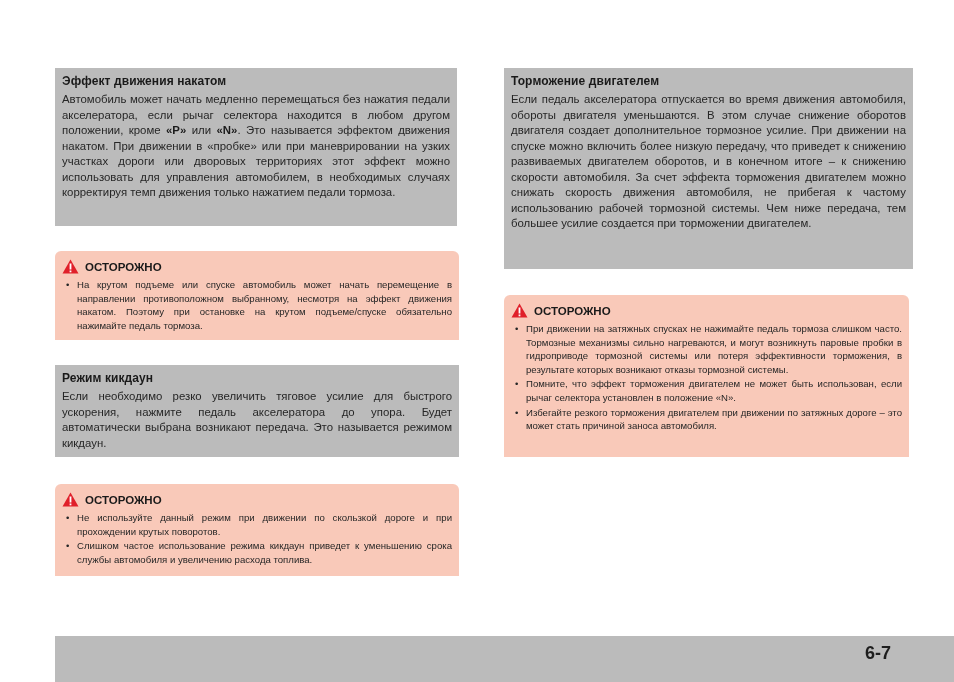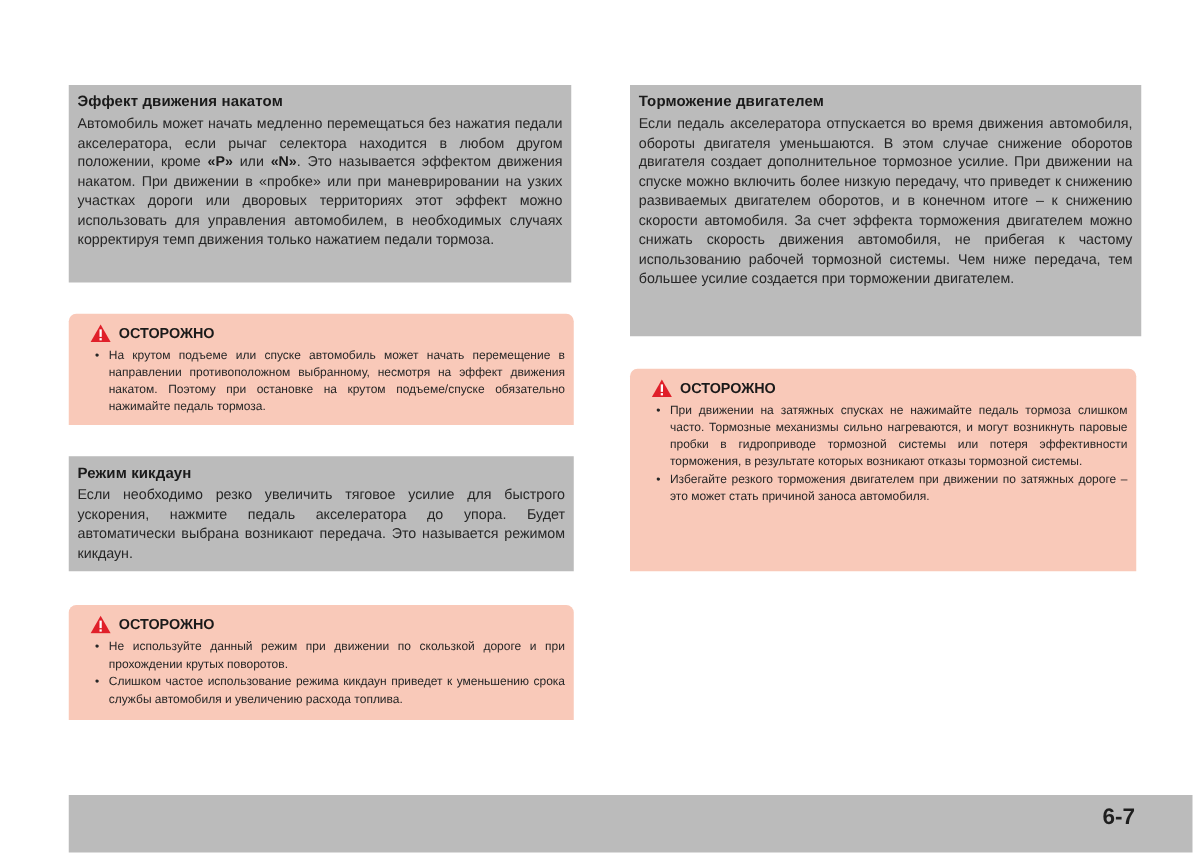--- a/index.html
+++ b/index.html
@@ -1,31 +1,31 @@
 <!DOCTYPE html>
 <html><head>
 <meta charset="utf-8">
 <style>
   html, body { margin: 0; padding: 0; background: #ffffff; }
   body { width: 954px; height: 682px; position: relative; overflow: hidden;
          font-family: "Liberation Sans", sans-serif; color: #1e1e1e; }
   .box { position: absolute; box-sizing: border-box; }
   .gray { background: #bbbbbb; padding: 6px 7px 6px 7px; }
-  .warn { background: #f9c9b9; border-radius: 6px 6px 0 0; padding: 8px 7px 6px 17px; }
+  .warn { background: #f9c9b9; border-radius: 6px 6px 0 0; padding: 8px 7px 6px 7px; }
   .gray h2 { margin: 0 0 4px 0; font-size: 12px; font-weight: bold; color: #1a1a1a; letter-spacing: 0.1px; }
   .gray p { margin: 0; font-size: 11.4px; line-height: 15.5px; text-align: justify; color: #262626; }
   .warn-head { display: flex; align-items: center; gap: 6px; margin-bottom: 4px; }
   .warn-head svg { display: block; }
   .warn-title { font-size: 11.5px; font-weight: bold; color: #1a1a1a; }
   .warn ul { margin: 0; padding: 0; list-style: none; }
   .warn li { position: relative; padding-left: 15px; font-size: 9.6px; line-height: 13.6px; text-align: justify; color: #262626; margin-bottom: 1px; }
   .warn li::before { content: "•"; position: absolute; left: 4px; top: 0; }
   .footer { position: absolute; left: 55px; top: 636px; width: 899px; height: 46px; background: #bbbbbb; }
   .footer-title { position: absolute; left: 292px; top: 9px; font-size: 16px; font-weight: bold; color: #ffffff; letter-spacing: 0.2px; }
-  .footer-page { position: absolute; left: 827px; top: 7px; font-size: 18px; font-weight: bold; color: #1e1e1e; }
+  .footer-page { position: absolute; left: 810px; top: 7px; font-size: 18px; font-weight: bold; color: #1e1e1e; }
   b.sel { font-weight: bold; color: #1a1a1a; }
 </style>
 </head>
 <body>
 
 <div class="box gray" style="left:55px; top:68px; width:402px; height:158px;">
   <h2>Эффект движения накатом</h2>
   <p><span>Автомобиль может начать медленно перемещаться без нажатия педали акселератора, если рычаг селектора находится в любом другом положении, кроме </span><b class="sel">«P»</b><span> или </span><b class="sel">«N»</b><span>. Это называется эффектом движения накатом. При движении в «пробке» или при маневрировании на узких участках дороги или дворовых территориях этот эффект можно использовать для управления автомобилем, в необходимых случаях корректируя темп движения только нажатием педали тормоза.</span></p>
 </div>
 
@@ -72,19 +72,20 @@
   <div class="warn-head">
     <svg width="17" height="15" viewBox="0 0 17 15">
         <polygon points="8.5,0.5 16.5,14.5 0.5,14.5" fill="#e0202a"></polygon>
         <rect x="7.6" y="4.5" width="1.8" height="6" fill="#ffffff"></rect>
         <rect x="7.6" y="11.5" width="1.8" height="1.8" fill="#ffffff"></rect>
       </svg>
     <span class="warn-title">ОСТОРОЖНО</span>
   </div>
   <ul>
     <li>При движении на затяжных спусках не нажимайте педаль тормоза слишком часто. Тормозные механизмы сильно нагреваются, и могут возникнуть паровые пробки в гидроприводе тормозной системы или потеря эффективности торможения, в результате которых возникают отказы тормозной системы.</li>
+    <li>Помните, что эффект торможения двигателем не может быть использован, если рычаг селектора установлен в положение «N».</li>
     <li>Избегайте резкого торможения двигателем при движении по затяжных дороге – это может стать причиной заноса автомобиля.</li>
   </ul>
 </div>
 
 <div class="footer">
   <span class="footer-page">6-7</span>
 </div>
 
 </body></html>

